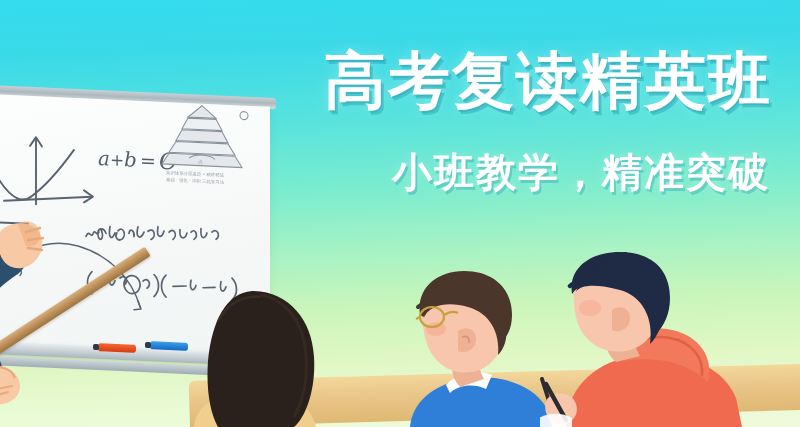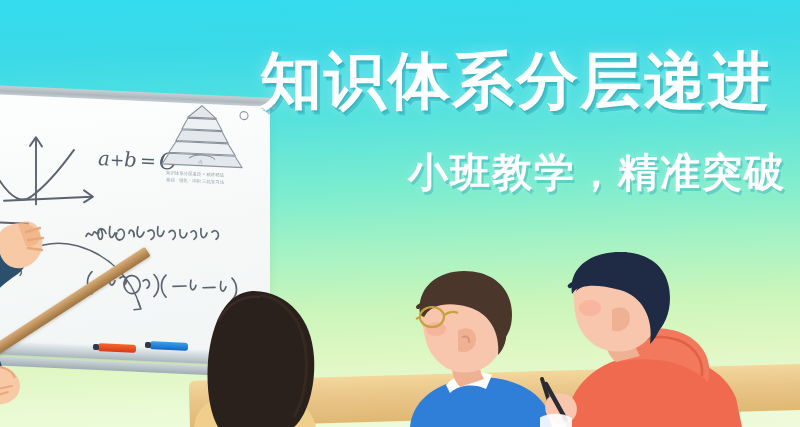--- a/index.html
+++ b/index.html
@@ -91,21 +91,21 @@
     font-family:"DejaVu Sans", sans-serif;
     font-size:62px; font-weight:bold; color:#ffffff;
     letter-spacing:2px; line-height:1;
     text-shadow:
        3px 4px 0 rgba(26,150,170,.38),
        1px 2px 0 rgba(26,150,170,.30),
        0 0 14px rgba(255,255,255,.30);
     white-space:nowrap;
   }
   .subtitle {
-    position:absolute; right:14px; top:152px;
+    position:absolute; right:30px; top:152px;
     font-family:"DejaVu Sans", sans-serif;
     font-size:40px; font-weight:bold; color:#ffffff;
     letter-spacing:2px; line-height:1;
     text-shadow:
        2px 3px 0 rgba(26,150,170,.34),
        0 0 10px rgba(255,255,255,.25);
     white-space:nowrap;
   }
 </style>
 </head>
@@ -288,17 +288,17 @@
 
       <g>
         <path d="M8,146 C16,138 32,140 36,152 C40,164 30,174 18,172 C6,170 2,154 8,146 Z" fill="#f8c6ad"></path>
       </g>
       <path d="M6,132 L26,168" stroke="#2b2b32" stroke-width="4.5" stroke-linecap="round"></path>
       <path d="M-4,168 C6,160 22,160 32,166 L32,175 L-6,175 Z" fill="#ffffff" opacity=".9"></path>
     </svg>
   </div>
 
   <div class="headline">
-    <div class="title">知识体系分层递进</div>
+    <div class="title">高考复读精英班</div>
     <div class="subtitle">小班教学，精准突破</div>
   </div>
 
 </div>
 
 </body></html>

